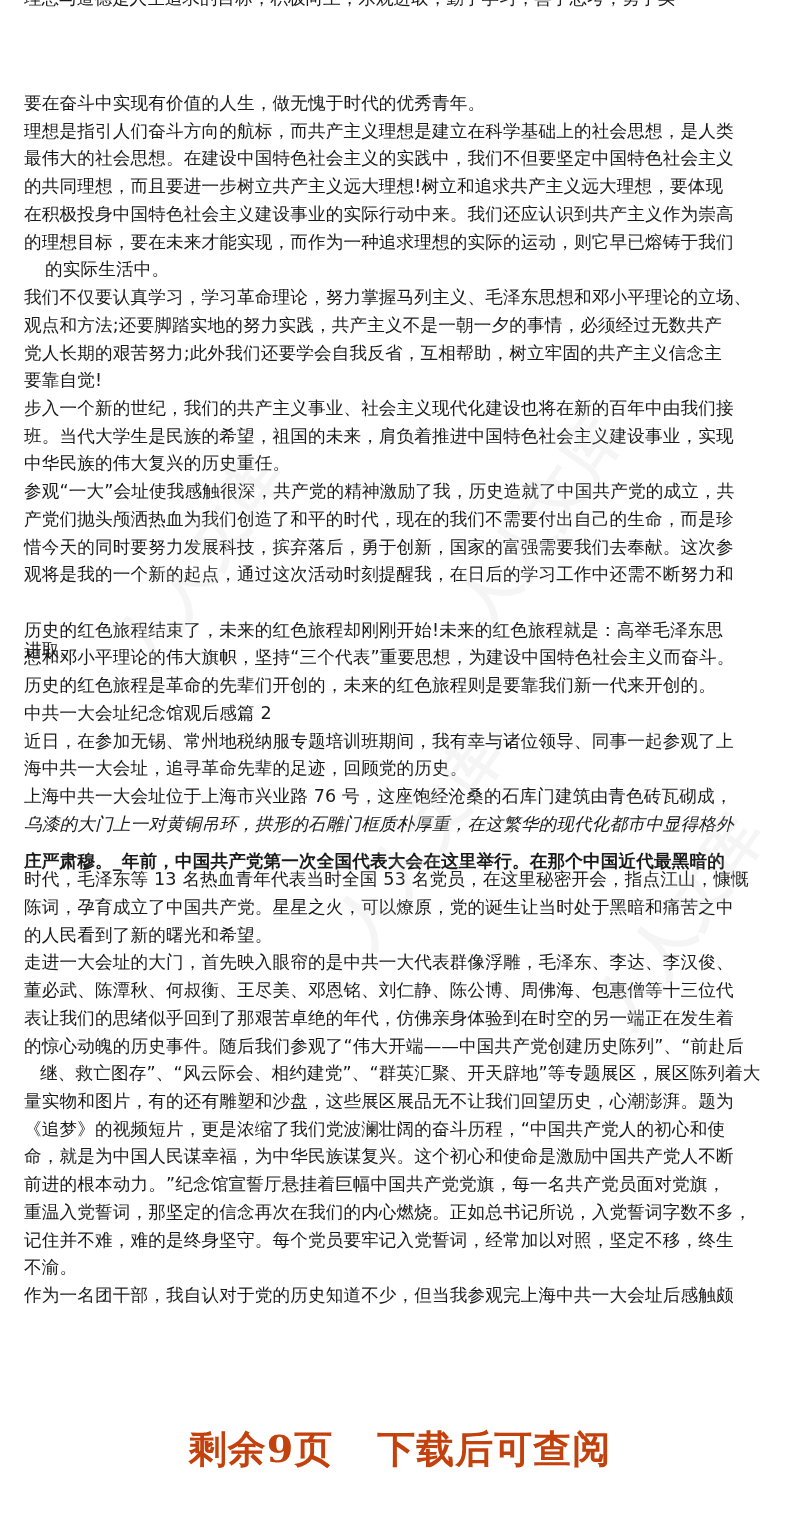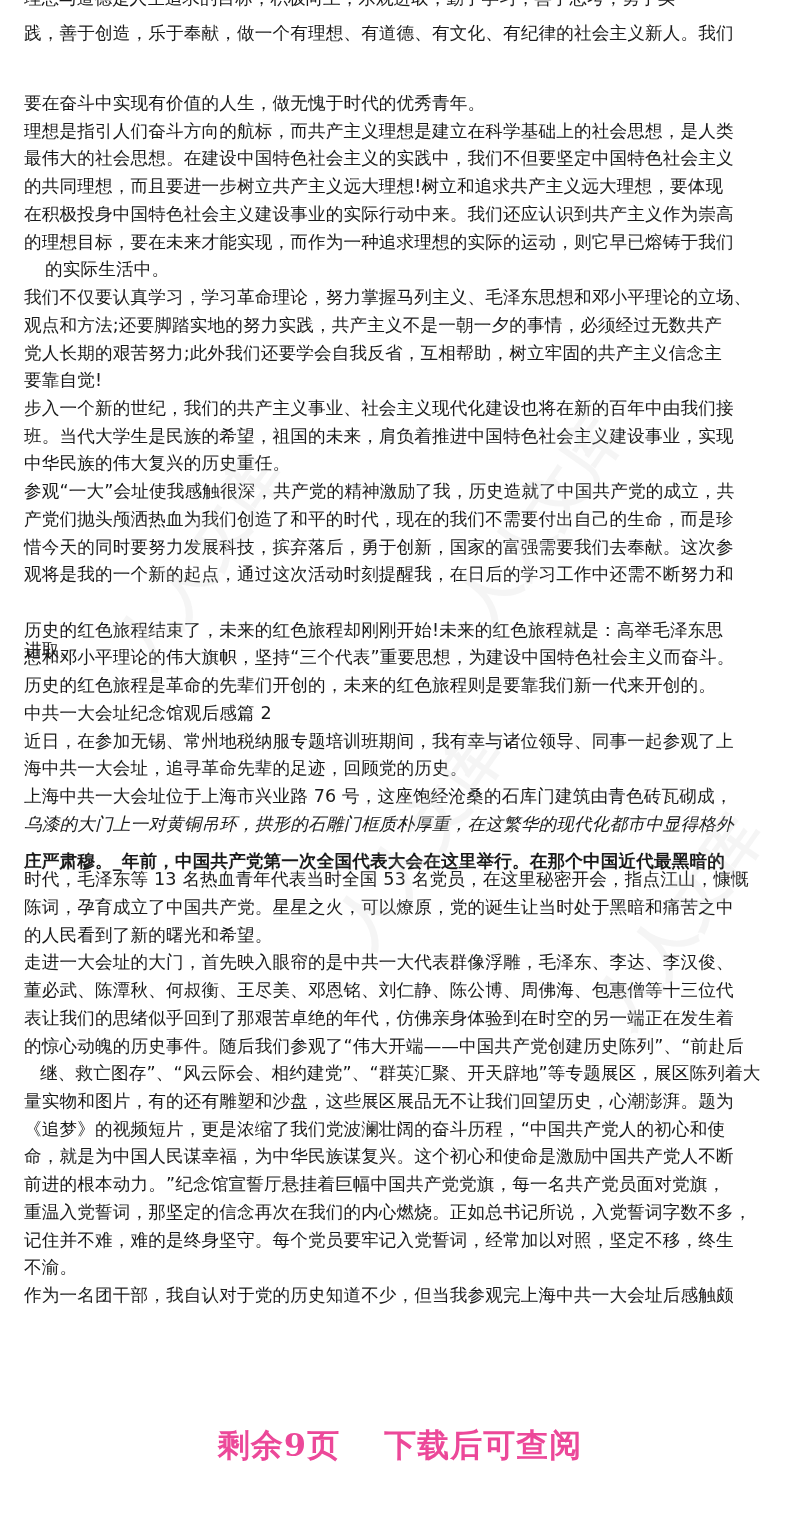--- a/index.html
+++ b/index.html
@@ -7,32 +7,31 @@
          font-family:"DejaVu Sans", "Liberation Sans", sans-serif; color:#1a1a1a; }
   .page { position:absolute; left:0; top:0; width:800px; height:1526px; }
   .line { position:absolute; left:24px; width:760px; font-size:17.6px; line-height:24px;
           white-space:nowrap; letter-spacing:0.15px; }
   .partial { position:absolute; left:24px; top:-14px; font-size:17.6px; line-height:24px;
              white-space:nowrap; color:#1a1a1a; clip-path: inset(12px 0 0 0); }
   .watermark { position:absolute; color:rgba(200,200,200,0.18); font-size:60px; font-weight:bold;
                transform:rotate(-55deg); pointer-events:none; white-space:nowrap; }
   .more { position:absolute; left:0; width:800px; top:1424px; text-align:center;
           font-family:"DejaVu Serif", "Liberation Serif", serif; font-weight:bold;
-          font-size:32px; color:#ec4899; letter-spacing:1px; }
+          font-size:38px; color:#c2410c; letter-spacing:1px; }
   .more span { display:inline-block; }
   .more .gap { width:44px; }
 </style>
 </head>
 <body>
 
 <div class="page">
 
   <div class="partial">理想与道德是人生追求的目标，积极向上，乐观进取，勤于学习，善于思考，勇于实</div>
 
-  <div class="line" style="top:21px;">践，善于创造，乐于奉献，做一个有理想、有道德、有文化、有纪律的社会主义新人。我们</div>
 
   <div id="lines">
       <div class="line" style="top: 91px;">要在奋斗中实现有价值的人生，做无愧于时代的优秀青年。</div>
       <div class="line" style="top: 118.7px;">理想是指引人们奋斗方向的航标，而共产主义理想是建立在科学基础上的社会思想，是人类</div>
       <div class="line" style="top: 146.4px;">最伟大的社会思想。在建设中国特色社会主义的实践中，我们不但要坚定中国特色社会主义</div>
       <div class="line" style="top: 174.2px;">的共同理想，而且要进一步树立共产主义远大理想!树立和追求共产主义远大理想，要体现</div>
       <div class="line" style="top: 201.9px;">在积极投身中国特色社会主义建设事业的实际行动中来。我们还应认识到共产主义作为崇高</div>
       <div class="line" style="top: 229.6px;">的理想目标，要在未来才能实现，而作为一种追求理想的实际的运动，则它早已熔铸于我们</div>
       <div class="line" style="top: 257.3px; margin-left: 21px;">的实际生活中。</div>
       <div class="line" style="top: 285px;">我们不仅要认真学习，学习革命理论，努力掌握马列主义、毛泽东思想和邓小平理论的立场、</div>

